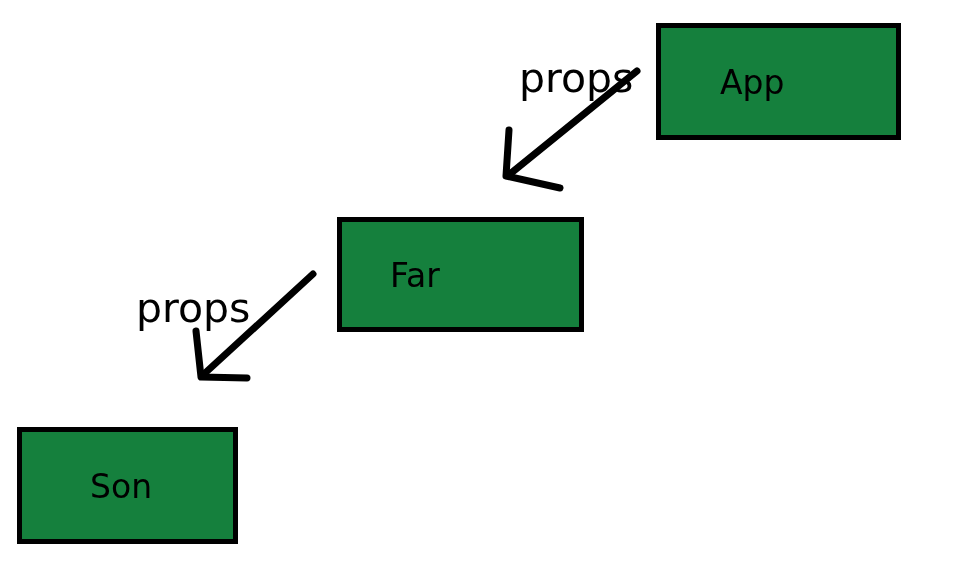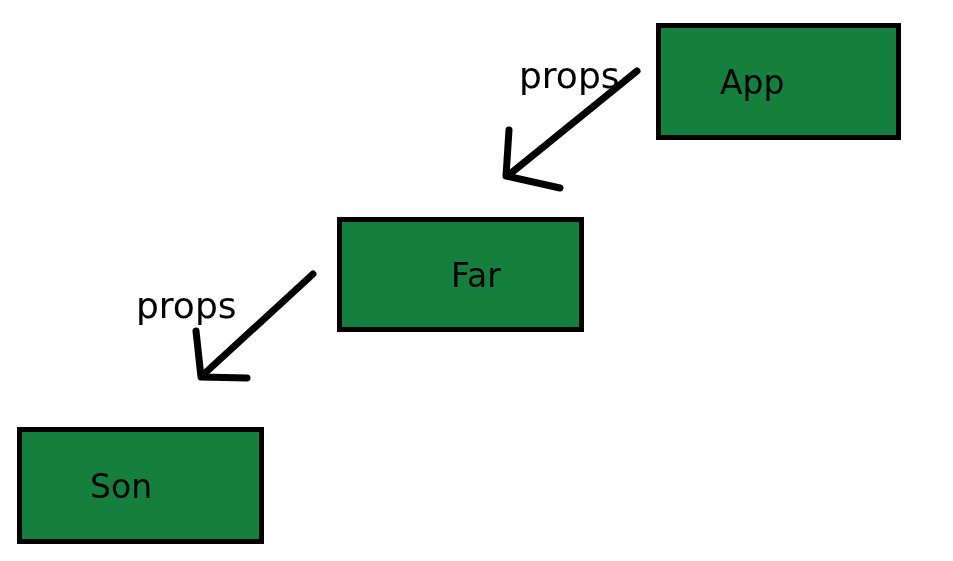--- a/index.html
+++ b/index.html
@@ -49,34 +49,34 @@
     height: 117px;
   }
   #node-app .node-label { margin-left: 59px; margin-top: 2px; }
   
   #node-far {
     left: 337px;
     top: 217px;
     width: 247px;
     height: 115px;
   }
-  #node-far .node-label { margin-left: 109px; margin-top: 2px; }
+  #node-far .node-label { margin-left: 48px; margin-top: 2px; }
   
   #node-son {
     left: 17px;
     top: 427px;
-    width: 247px;
+    width: 221px;
     height: 117px;
   }
   #node-son .node-label { margin-left: 68px; margin-top: 2px; }
 
   .edge-label {
     position: absolute;
     font-family: "DejaVu Sans", sans-serif;
-    font-size: 36px;
+    font-size: 41px;
     font-weight: 400;
     color: #000000;
     line-height: 1;
     white-space: nowrap;
   }
   #edge-label-app-far {
     left: 519px;
     top: 58px;
   }
   #edge-label-far-son {

